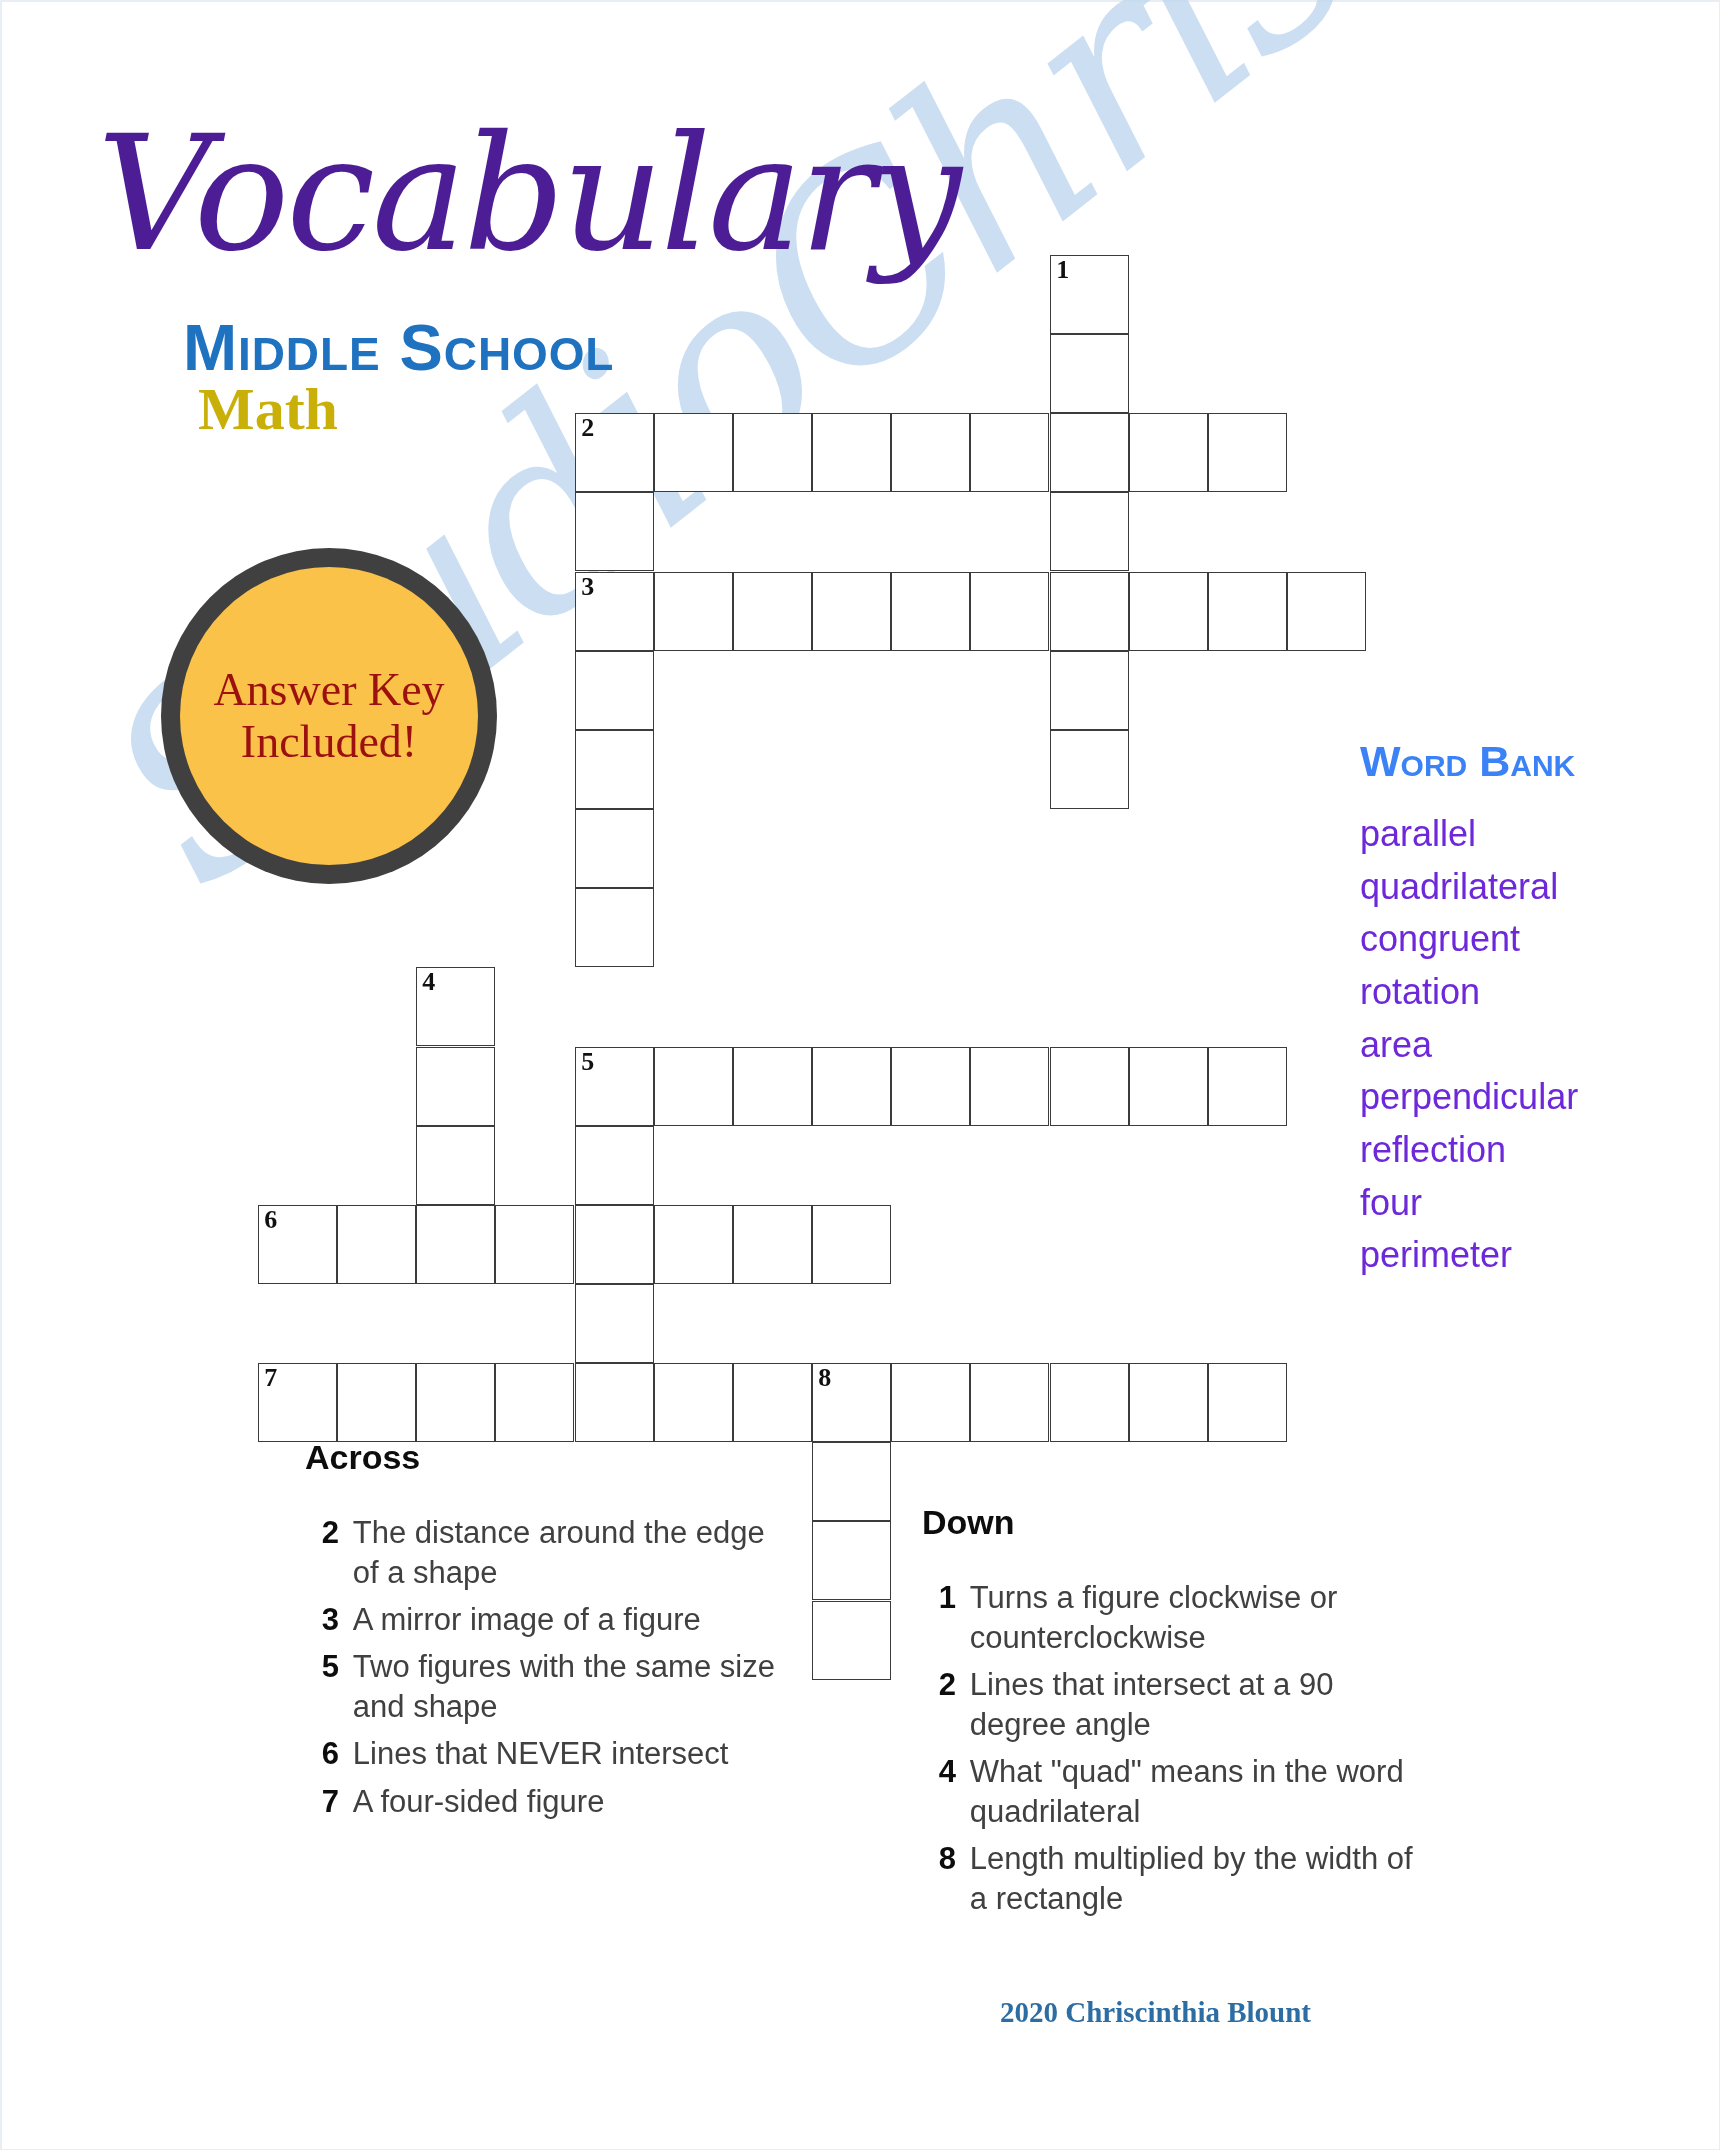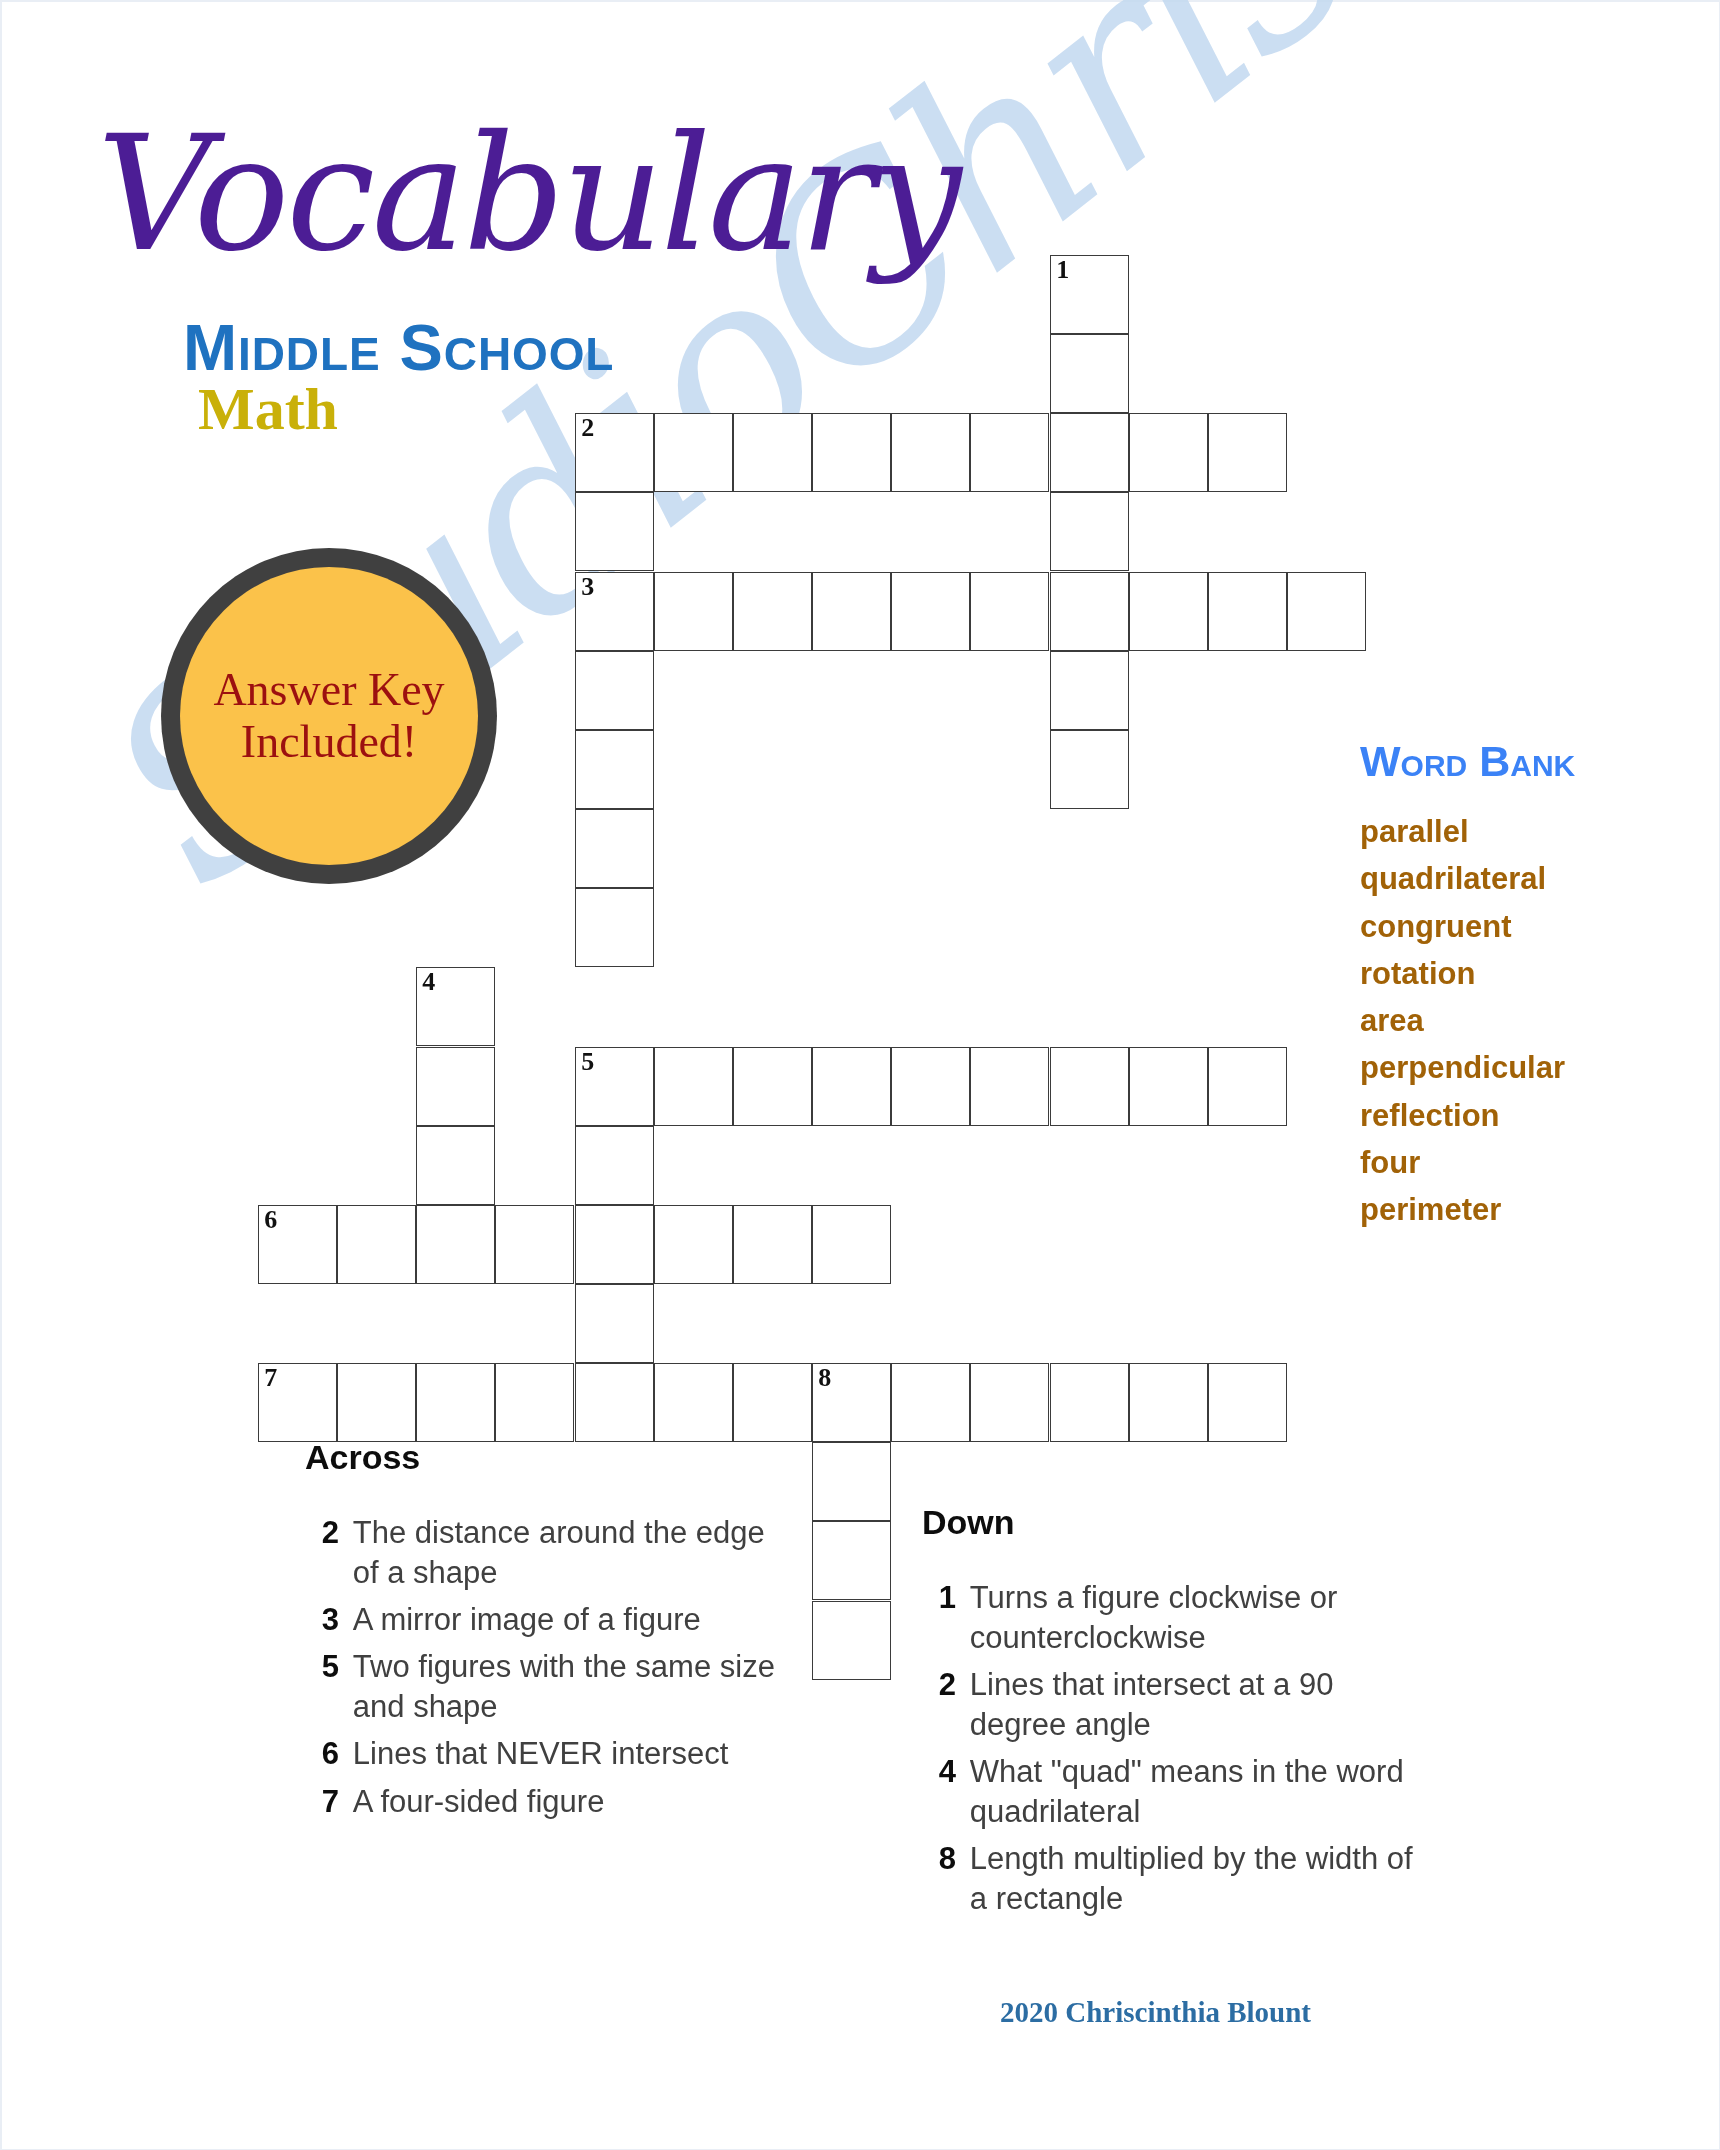--- a/index.html
+++ b/index.html
@@ -132,26 +132,25 @@
     font-size:43px;
     font-weight:bold;
     color:#3b82f6;
     letter-spacing:0px;
     margin:8px 0 29px 0;
     white-space:nowrap;
     font-variant:small-caps;
     text-transform:capitalize;
   }
   .wb-word{
-    font-size:31px;
-    color:#a16207;
+    font-size:36px;
+    color:#6d28d9;
     line-height:1.08;
     margin-bottom:13.8px;
     white-space:nowrap;
-    font-weight:bold;
   }
 
   
   .clues{position:absolute;z-index:20;}
   #across-col{left:303px;top:1436px;width:482px;}
   #down-col{left:920px;top:1501px;width:516px;}
   .clue-head{
     font-size:34px;
     font-weight:bold;
     color:#0d0d0d;

